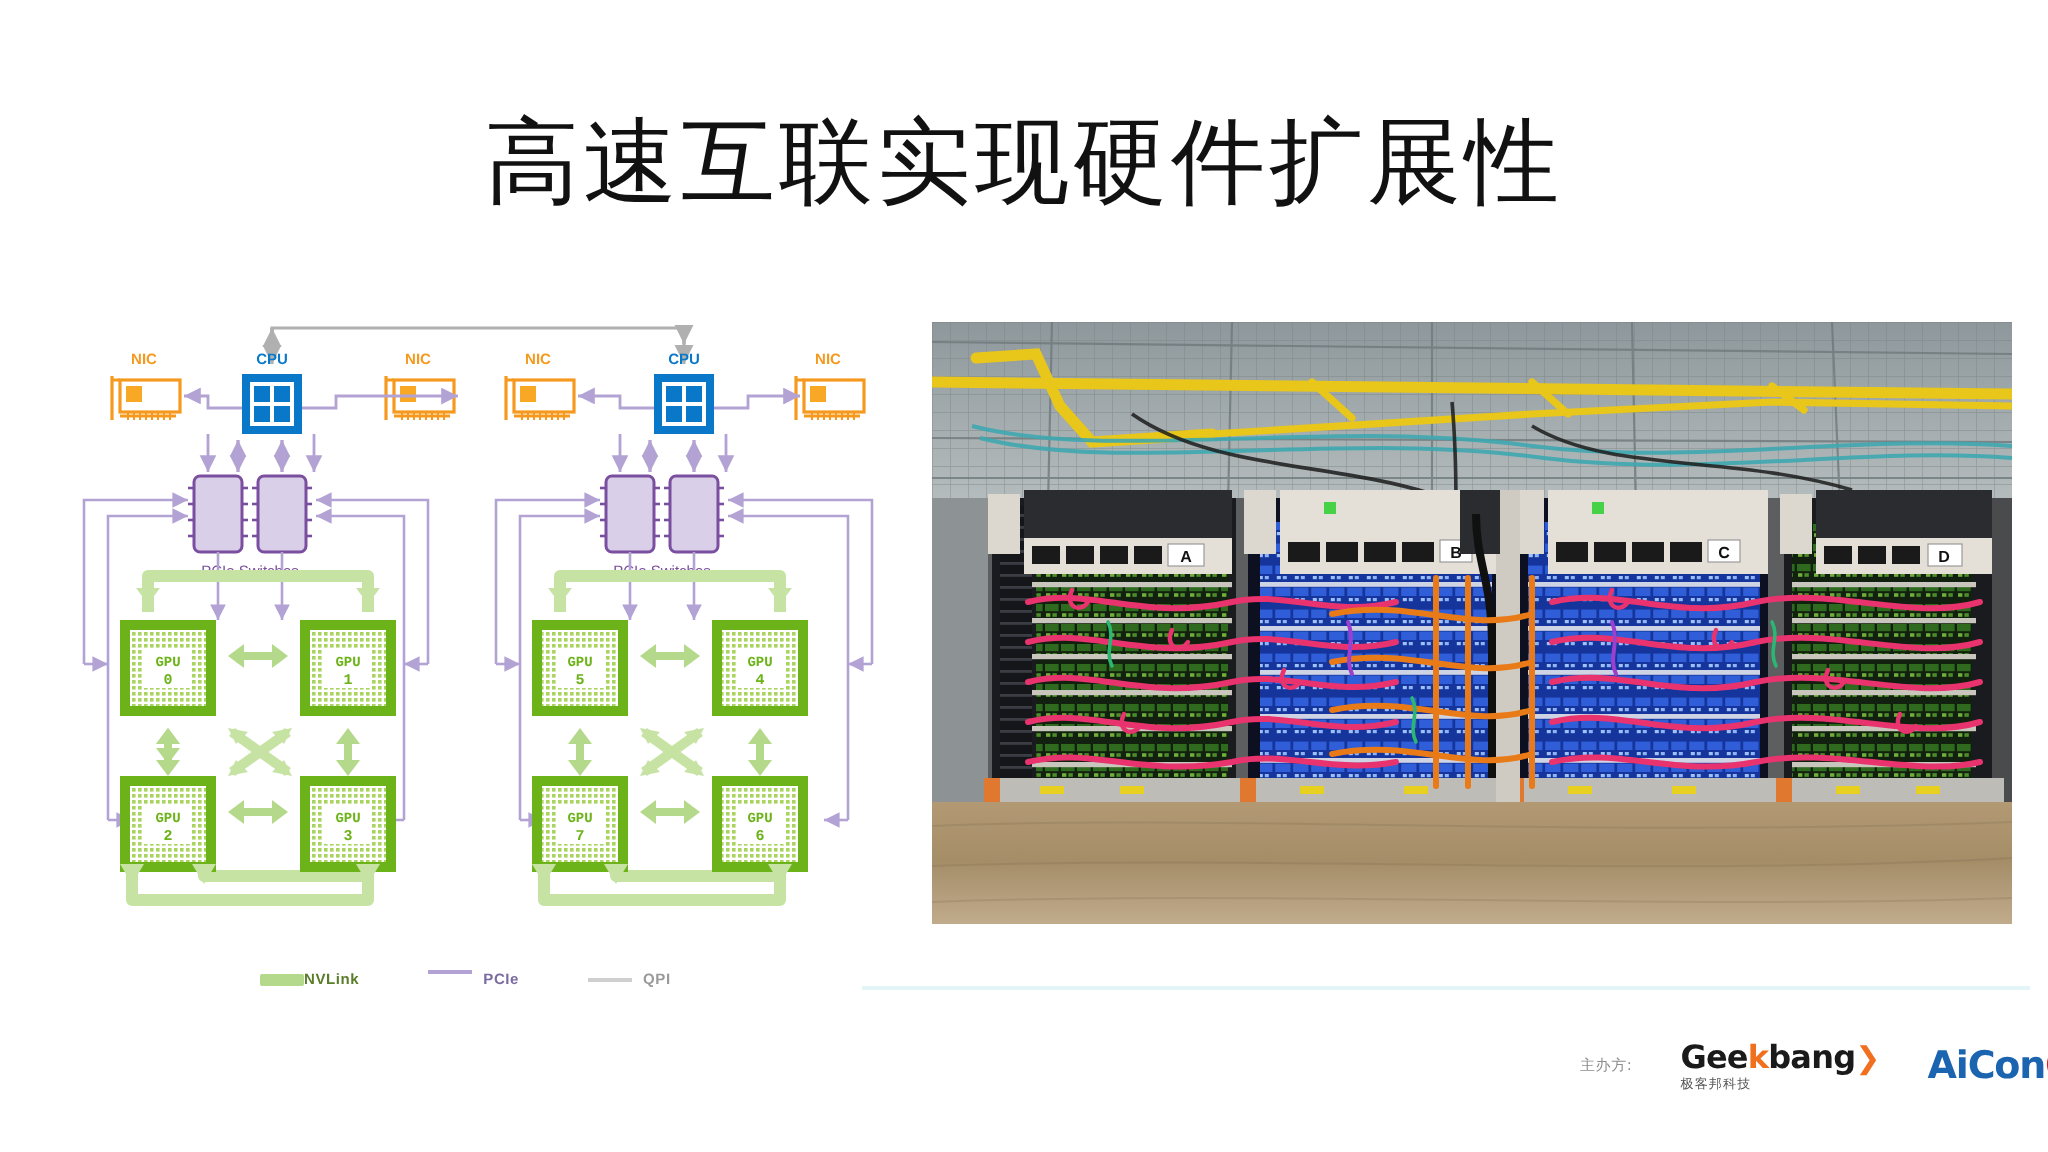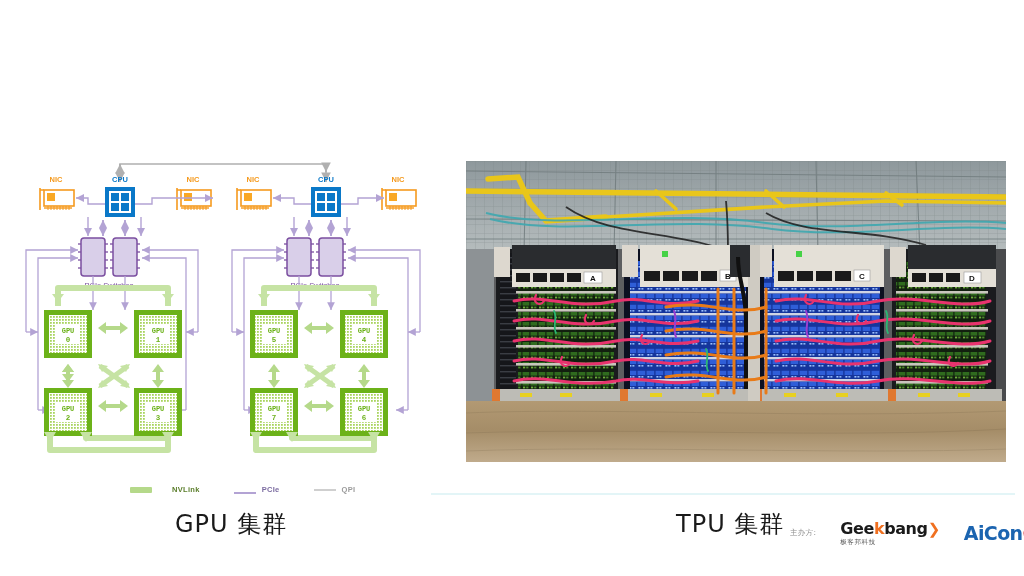--- a/index.html
+++ b/index.html
@@ -16,21 +16,21 @@
   .title{
     position:absolute; left:0; top:52px; width:1024px;
     text-align:center;
     font-family:"DejaVu Serif","Liberation Serif",serif;
     font-size:47px; line-height:60px; color:#111;
     letter-spacing:2px; font-weight:400;
     white-space:nowrap;
   }
 
   
-  .diagram{position:absolute;left:8px;top:160px;width:430px;height:350px;}
+  .diagram{position:absolute;left:24px;top:160px;width:430px;height:350px;}
   .diagram svg{display:block;width:430px;height:350px;}
 
   
   .photo{
     position:absolute;left:466px;top:161px;width:540px;height:301px;
     overflow:hidden;background:#6d6a63;
   }
   .photo svg{display:block;width:540px;height:301px;}
 
   
@@ -82,20 +82,21 @@
     font-family:"DejaVu Sans","Liberation Sans",sans-serif;
   }
   .infoq .q{color:#d8232a;}
   .infoq .tm{font-size:5px;color:#888;margin-left:1px;margin-top:1px;}
 </style>
 </head>
 <body>
 
 <div class="slide">
 
+  <div class="title">高速互联实现硬件扩展性</div>
 
   <div class="diagram">
     <svg viewBox="0 0 430 350" xmlns="http://www.w3.org/2000/svg">
       <defs>
         <marker id="apur" markerWidth="7" markerHeight="7" refX="6" refY="3" orient="auto">
           <path d="M0,0 L6,3 L0,6 z" fill="#b3a3d4"></path>
         </marker>
         <marker id="agry" markerWidth="7" markerHeight="7" refX="6" refY="3" orient="auto">
           <path d="M0,0 L6,3 L0,6 z" fill="#b0b0b0"></path>
         </marker>
@@ -433,25 +434,25 @@
         <path d="M366,272 L372,282 L360,282 z" transform="rotate(180 366 277)"></path>
       </g>
 
       <g>
         <rect x="124" y="168" width="0" height="0" fill="none"></rect>
       </g>
     </svg>
   </div>
 
   <div style="position:absolute;left:130px;top:485px;display:flex;gap:34px;align-items:center;">
-    <div style="display:flex;align-items:center;gap:20px;">
+    <div style="display:flex;align-items:center;gap:0;">
       <span style="display:inline-block;width:22px;height:6px;background:#b5d98a;border-radius:1px;"></span>
       <span style="font-size:7.5px;font-weight:bold;color:#5a7d2a;letter-spacing:.3px;">NVLink</span>
     </div>
-    <div style="display:flex;align-items:flex-end;gap:6px;">
+    <div style="display:flex;align-items:flex-start;gap:6px;">
       <span style="display:inline-block;width:22px;height:2px;background:#b3a3d4;"></span>
       <span style="font-size:7.5px;font-weight:bold;color:#7b6ba0;letter-spacing:.3px;">PCIe</span>
     </div>
     <div style="display:flex;align-items:center;gap:6px;">
       <span style="display:inline-block;width:22px;height:2px;background:#cfcfcf;"></span>
       <span style="font-size:7.5px;font-weight:bold;color:#9a9a9a;letter-spacing:.3px;">QPI</span>
     </div>
   </div>
 
   <div class="photo">
@@ -707,22 +708,20 @@
           <path d="M240,188 C244,196 238,202 242,210"></path>
         </g>
       </g>
 
       <rect x="0" y="0" width="540" height="301" fill="none" stroke="#ffffff" stroke-width="0"></rect>
     </svg>
   </div>
 
   <div class="divider"></div>
 
-  <div class="cap-gpu">GPU 集群</div>
-  <div class="cap-tpu">TPU 集群</div>
 
 
   <div class="sponsors">
     <span class="host-label">主办方:</span>
     <span class="geekbang">
       <span class="geekbang-word"><span>Gee</span><span class="k">k</span><span>bang</span><span class="arrow">❯</span></span>
       <span class="geekbang-cn">极客邦科技</span>
     </span>
     <span class="infoq">
         <span>AiCon</span>

